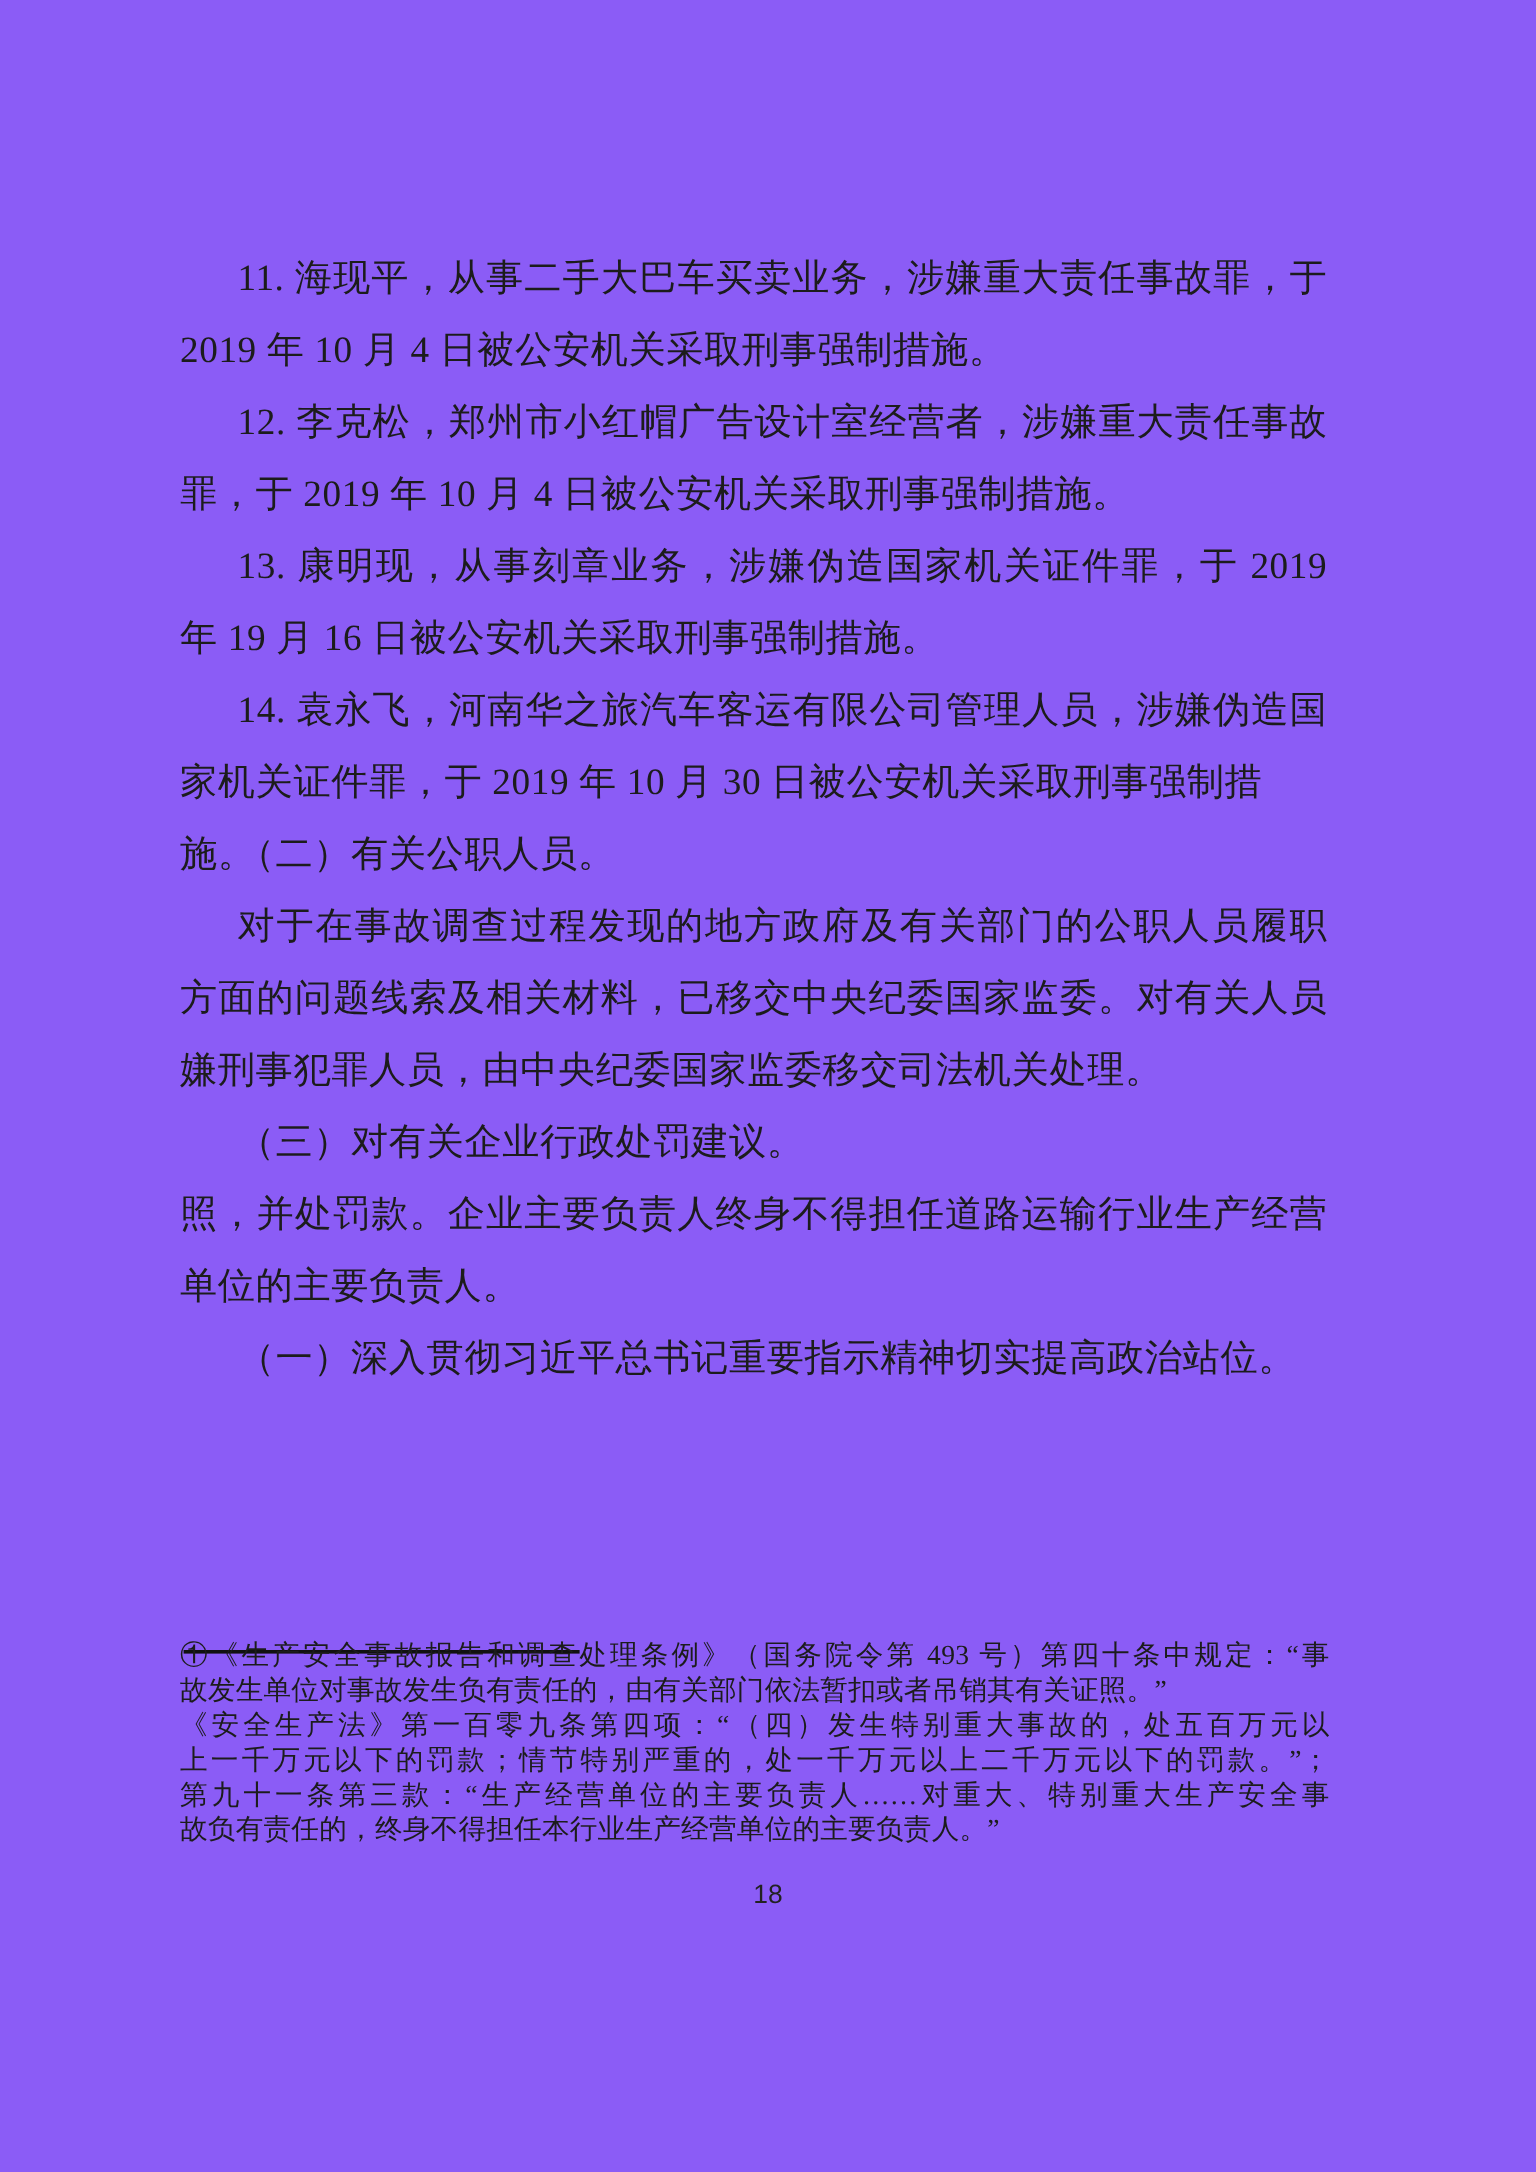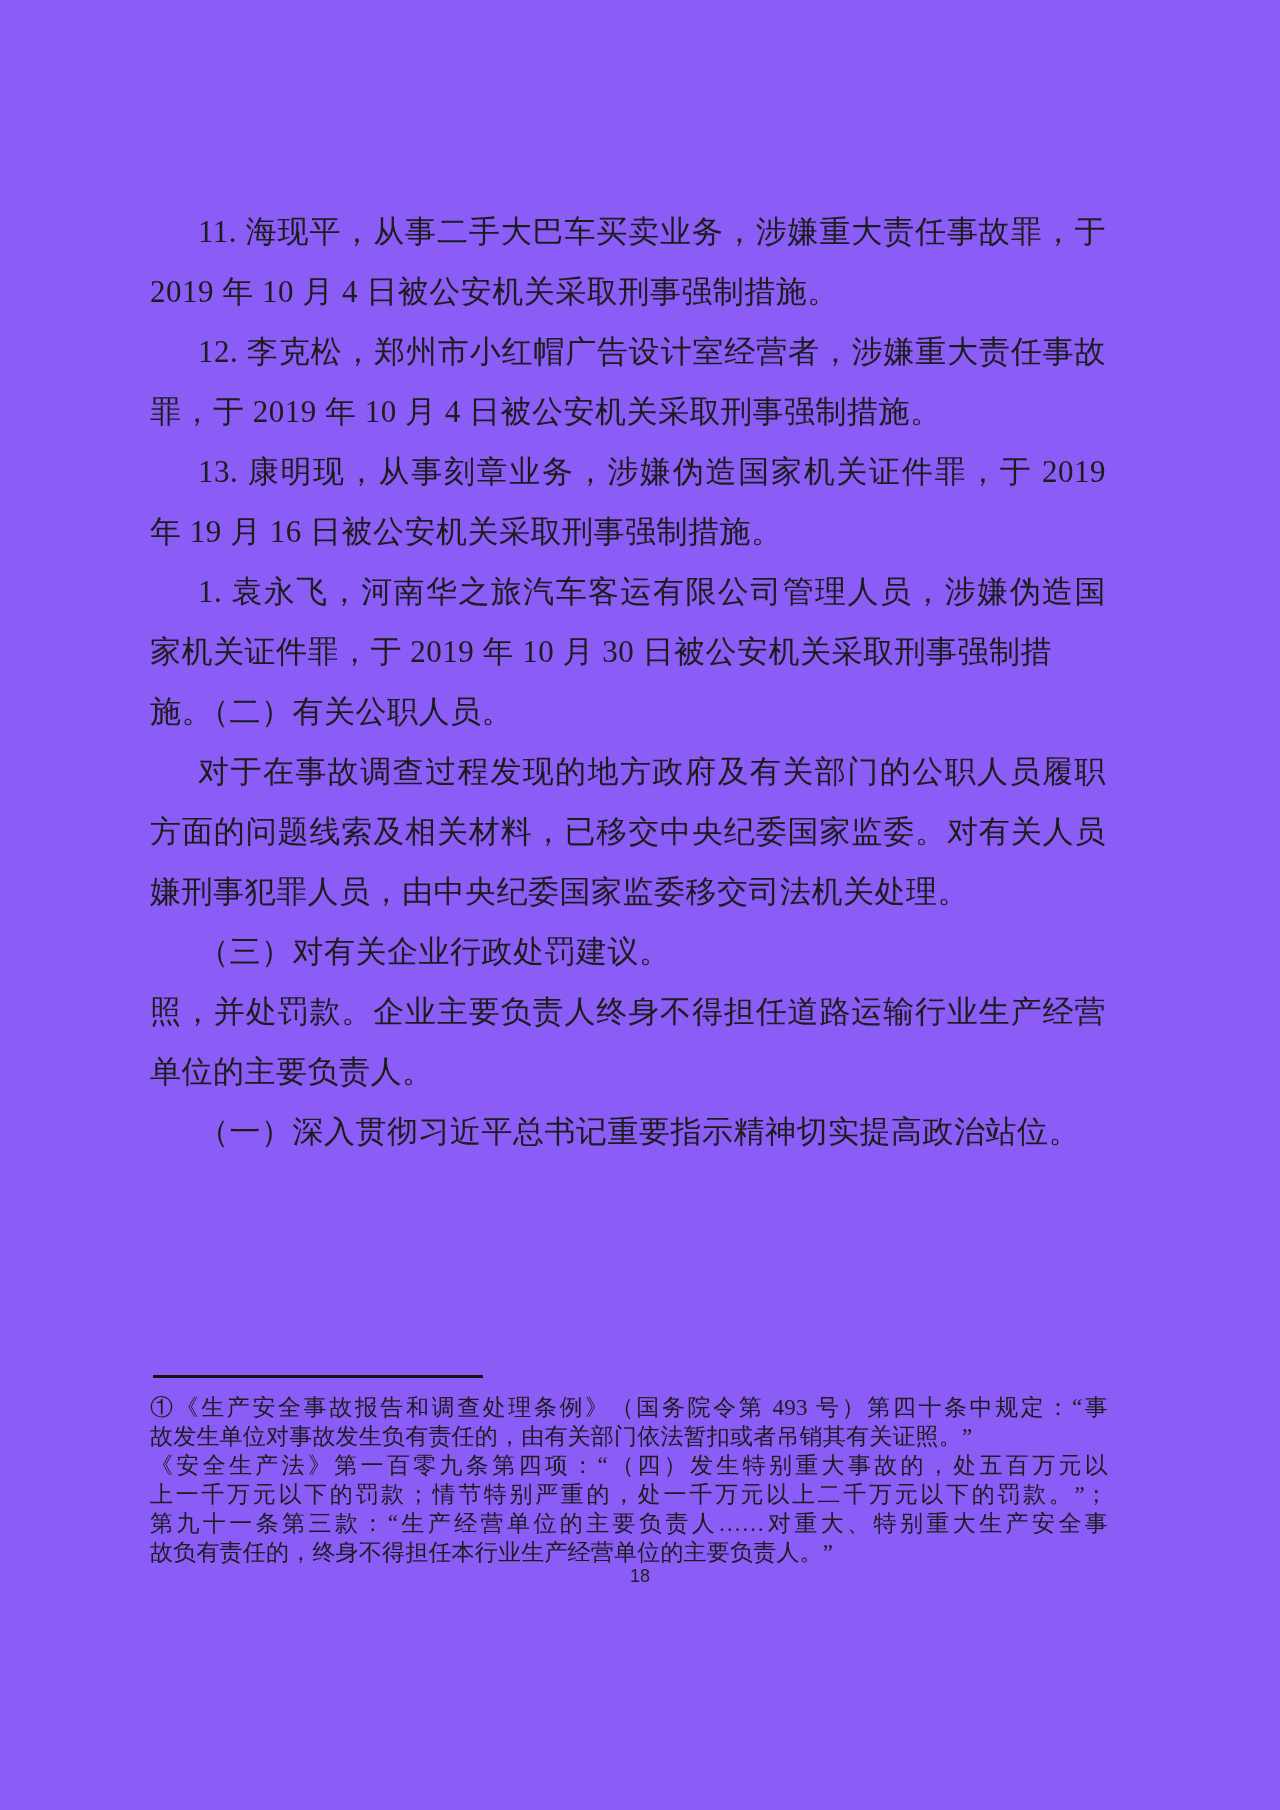--- a/index.html
+++ b/index.html
@@ -17,41 +17,41 @@
     letter-spacing:0.5px;
   }
   .line.just { text-align:justify; text-align-last:justify; text-justify:inter-character; }
   .line.ind { text-indent:48px; }
   .line.hei { font-weight:700; font-family:"Liberation Sans","DejaVu Sans",sans-serif; letter-spacing:1px; }
   sup.fnref { font-size:19px; vertical-align:7px; line-height:0; }
   .footnote-rule {
     position:absolute; left:153px; top:1375px; width:330px; height:0;
     border-top:3px solid #111111;
   }
-  .footnote { position:absolute; left:150px; top:1393px; width:958px; }
+  .footnote { position:absolute; left:150px; top:1365px; width:958px; }
   .fline { height:29px; line-height:29px; font-size:23px; letter-spacing:0.2px; }
   .fline.just { text-align:justify; text-align-last:justify; text-justify:inter-character; }
   .page-number {
     position:absolute; left:0; top:1566px; width:100%;
-    text-align:center; font-size:18px; color:#222222;
+    text-align:center; font-size:22px; color:#222222;
     font-family:"Liberation Sans","DejaVu Sans",sans-serif;
   }
 </style>
 </head>
 <body>
 
 <div class="page">
   <div class="body-text">
       <div class="line just ind">11. 海现平，从事二手大巴车买卖业务，涉嫌重大责任事故罪，于</div>
       <div class="line">2019 年 10 月 4 日被公安机关采取刑事强制措施。</div>
       <div class="line just ind">12. 李克松，郑州市小红帽广告设计室经营者，涉嫌重大责任事故</div>
       <div class="line">罪，于 2019 年 10 月 4 日被公安机关采取刑事强制措施。</div>
       <div class="line just ind">13. 康明现，从事刻章业务，涉嫌伪造国家机关证件罪，于 2019</div>
       <div class="line">年 19 月 16 日被公安机关采取刑事强制措施。</div>
-      <div class="line just ind">1. 袁永飞，河南华之旅汽车客运有限公司管理人员，涉嫌伪造国</div>
+      <div class="line just ind">14. 袁永飞，河南华之旅汽车客运有限公司管理人员，涉嫌伪造国</div>
       <div class="line">家机关证件罪，于 2019 年 10 月 30 日被公安机关采取刑事强制措施。</div>
       <div class="line ind">（二）有关公职人员。</div>
       <div class="line just ind">对于在事故调查过程发现的地方政府及有关部门的公职人员履职</div>
       <div class="line just">方面的问题线索及相关材料，已移交中央纪委国家监委。对有关人员</div>
       <div class="line">嫌刑事犯罪人员，由中央纪委国家监委移交司法机关处理。</div>
       <div class="line ind">（三）对有关企业行政处罚建议。</div>
       <div class="line just">照，并处罚款。企业主要负责人终身不得担任道路运输行业生产经营</div>
       <div class="line">单位的主要负责人。</div>
       <div class="line ind">（一）深入贯彻习近平总书记重要指示精神切实提高政治站位。</div>
     </div>

